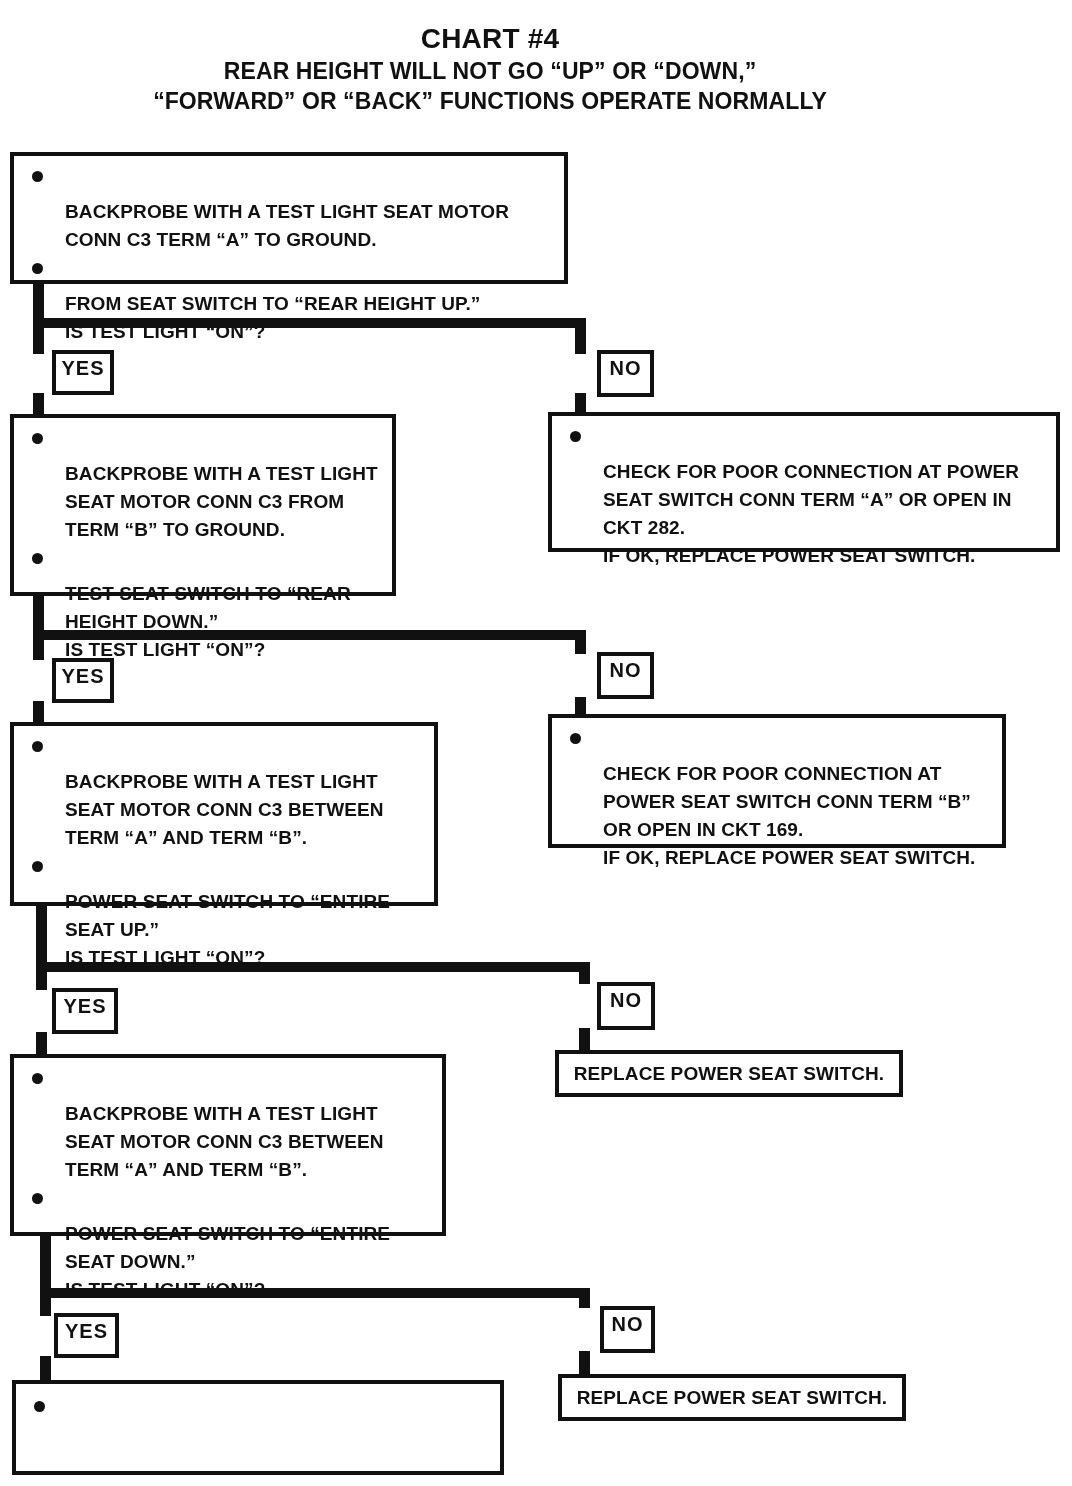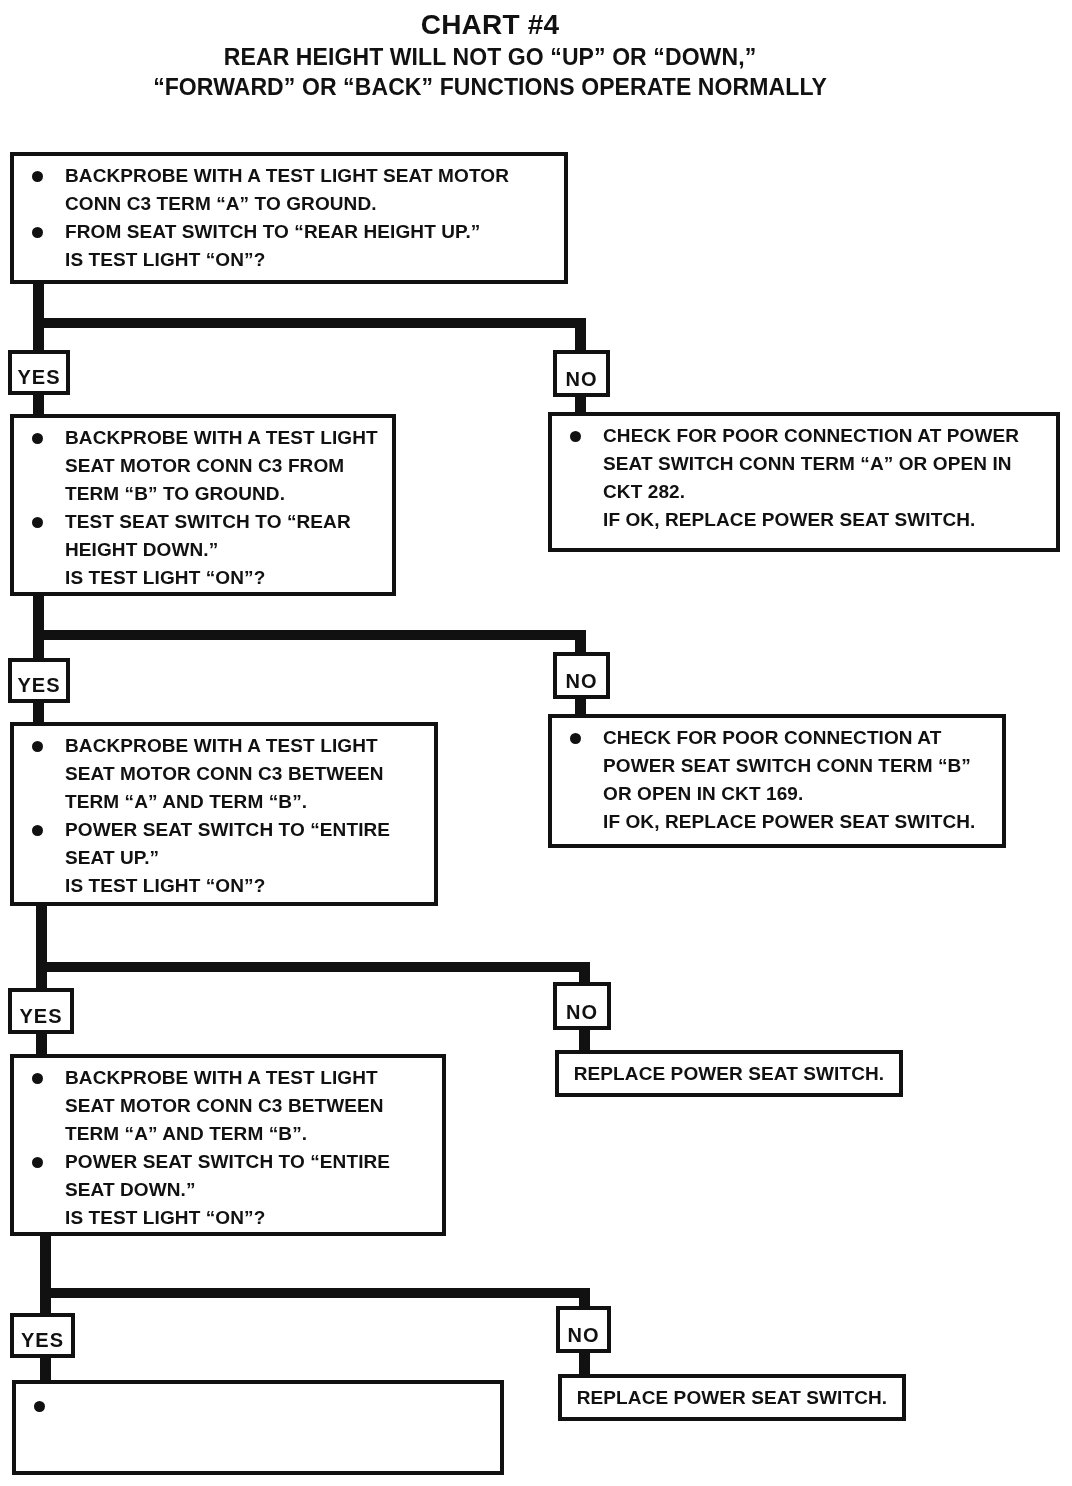--- a/index.html
+++ b/index.html
@@ -10,45 +10,45 @@
   #flowchart{
     position:relative;
     width:1072px;height:1486px;
     background:var(--paper);
     font-family:"Liberation Sans","DejaVu Sans",sans-serif;
     color:var(--ink);
     overflow:hidden;
   }
   
   .title-block{
-    position:absolute;left:0;top:8px;width:980px;
+    position:absolute;left:0;top:22px;width:980px;
     text-align:center;font-weight:700;letter-spacing:.2px;
   }
   .title-main{font-size:28px;line-height:34px;}
   .title-sub{font-size:23px;line-height:30px;letter-spacing:.1px;}
   
   .box{
     position:absolute;
     box-sizing:border-box;
     border:4px solid var(--ink);
     background:var(--paper);
     font-weight:700;
     font-size:19px;line-height:28px;
     letter-spacing:.1px;
   }
   .q{padding:6px 6px 0 16px;}
   .brow{display:flex;align-items:flex-start;}
   .bullet{
     flex:0 0 11px;width:11px;height:11px;border-radius:50%;
     background:var(--ink);margin:9px 22px 0 2px;
   }
-  .btxt{white-space:pre-line;}
+  .btxt{white-space:pre-line;margin-top:36px;}
   .yn{
-    display:flex;align-items:flex-end;justify-content:center;
-    font-size:20px;letter-spacing:1px;padding:0;
+    display:flex;align-items:flex-start;justify-content:center;
+    font-size:20px;letter-spacing:1px;padding:0;margin-left:44px;
   }
   .terminal{
     display:flex;align-items:center;justify-content:center;
     padding:0 12px;font-size:19px;
   }
   
   .line{position:absolute;background:var(--ink);}
 </style>
 </head>
 <body>

